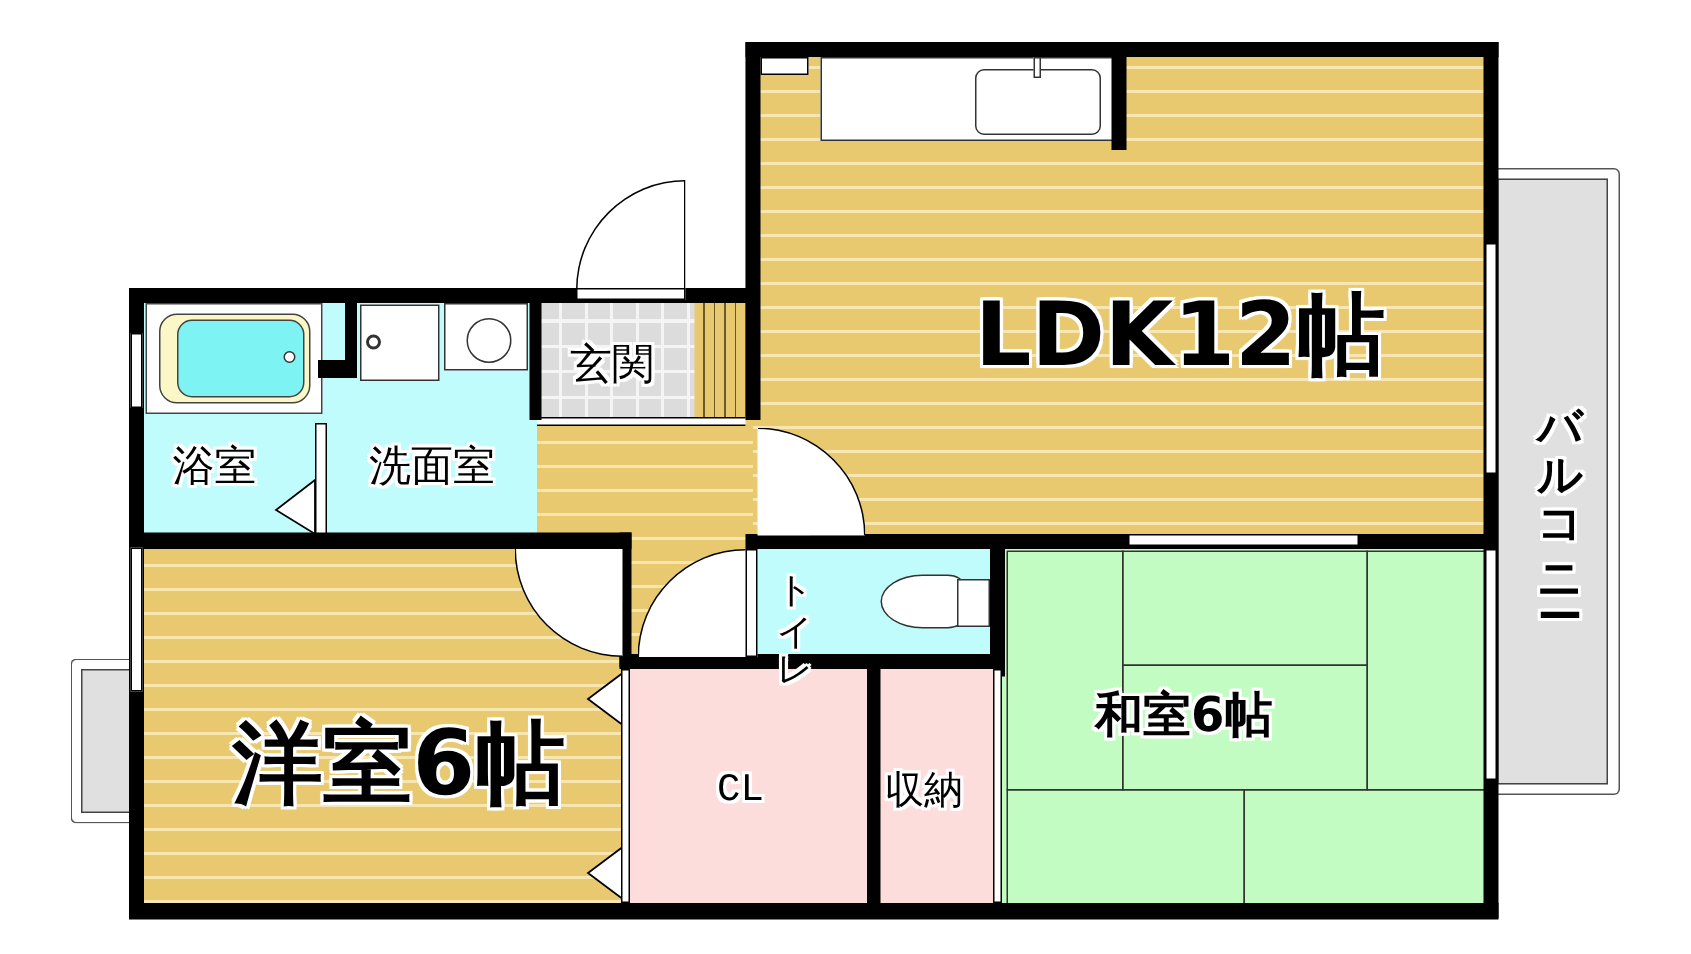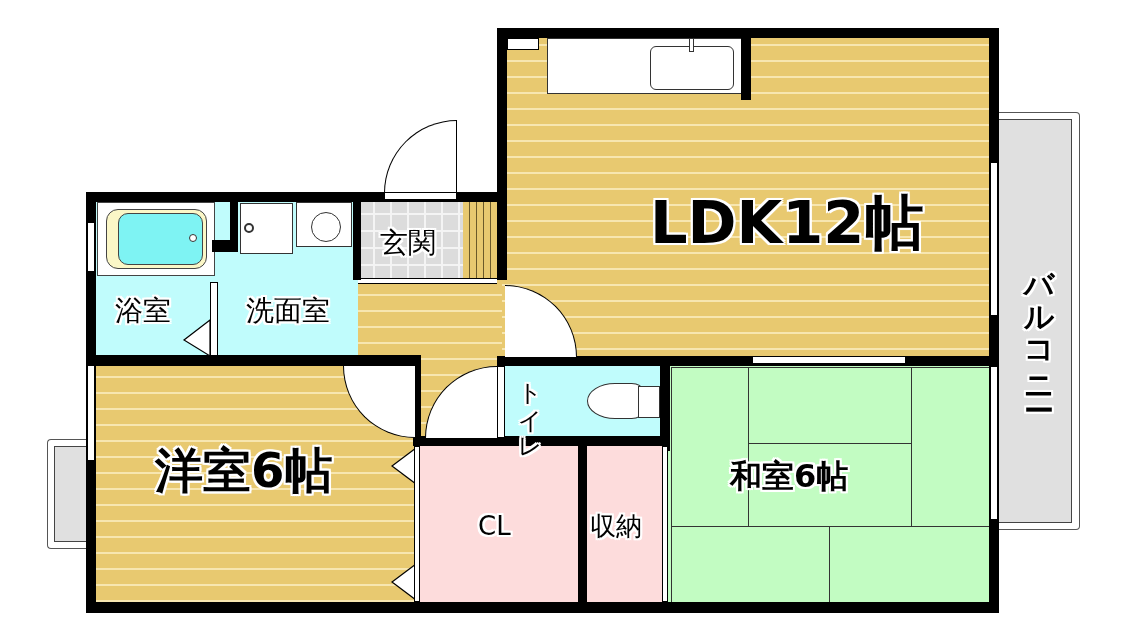--- a/index.html
+++ b/index.html
@@ -133,20 +133,20 @@
 
 <svg class="abs" style="left:388px; top:446px;" width="30" height="40">
   <polygon points="28,2 4,20 28,38" fill="#fff" stroke="#000" stroke-width="1.2"></polygon>
 </svg>
 <svg class="abs" style="left:388px; top:562px;" width="30" height="40">
   <polygon points="28,2 4,20 28,38" fill="#fff" stroke="#000" stroke-width="1.2"></polygon>
 </svg>
 <div class="abs" style="left:414px; top:446px; width:6px; height:156px; background:#fff; border:1px solid #000;"></div>
 
 <div class="label" style="left:650px; top:184px; font-size:59px;">LDK12帖</div>
-<div class="label" style="left:155px; top:439px; font-size:48px;">洋室6帖</div>
+<div class="label" style="left:155px; top:469px; font-size:60px;">洋室6帖</div>
 <div class="label" style="left:730px; top:455px; font-size:32px;">和室6帖</div>
-<div class="label" style="left:478px; top:511px; font-size:26px; font-weight:normal;">CL</div>
+<div class="label" style="left:478px; top:511px; font-size:26px; font-weight:normal;font-family:Liberation Mono, monospace;">CL</div>
 <div class="label" style="left:590px; top:509px; font-size:26px; font-weight:normal;">収納</div>
 <div class="label" style="left:514px; top:366px; font-size:24px; font-weight:normal; writing-mode:vertical-rl;">トイレ</div>
 <div class="label" style="left:115px; top:292px; font-size:28px; font-weight:normal;">浴室</div>
 <div class="label" style="left:246px; top:292px; font-size:28px; font-weight:normal;text-align:center;">洗面室</div>
 <div class="label" style="left:380px; top:224px; font-size:28px; font-weight:normal;">玄関</div>
 
 </body></html>

